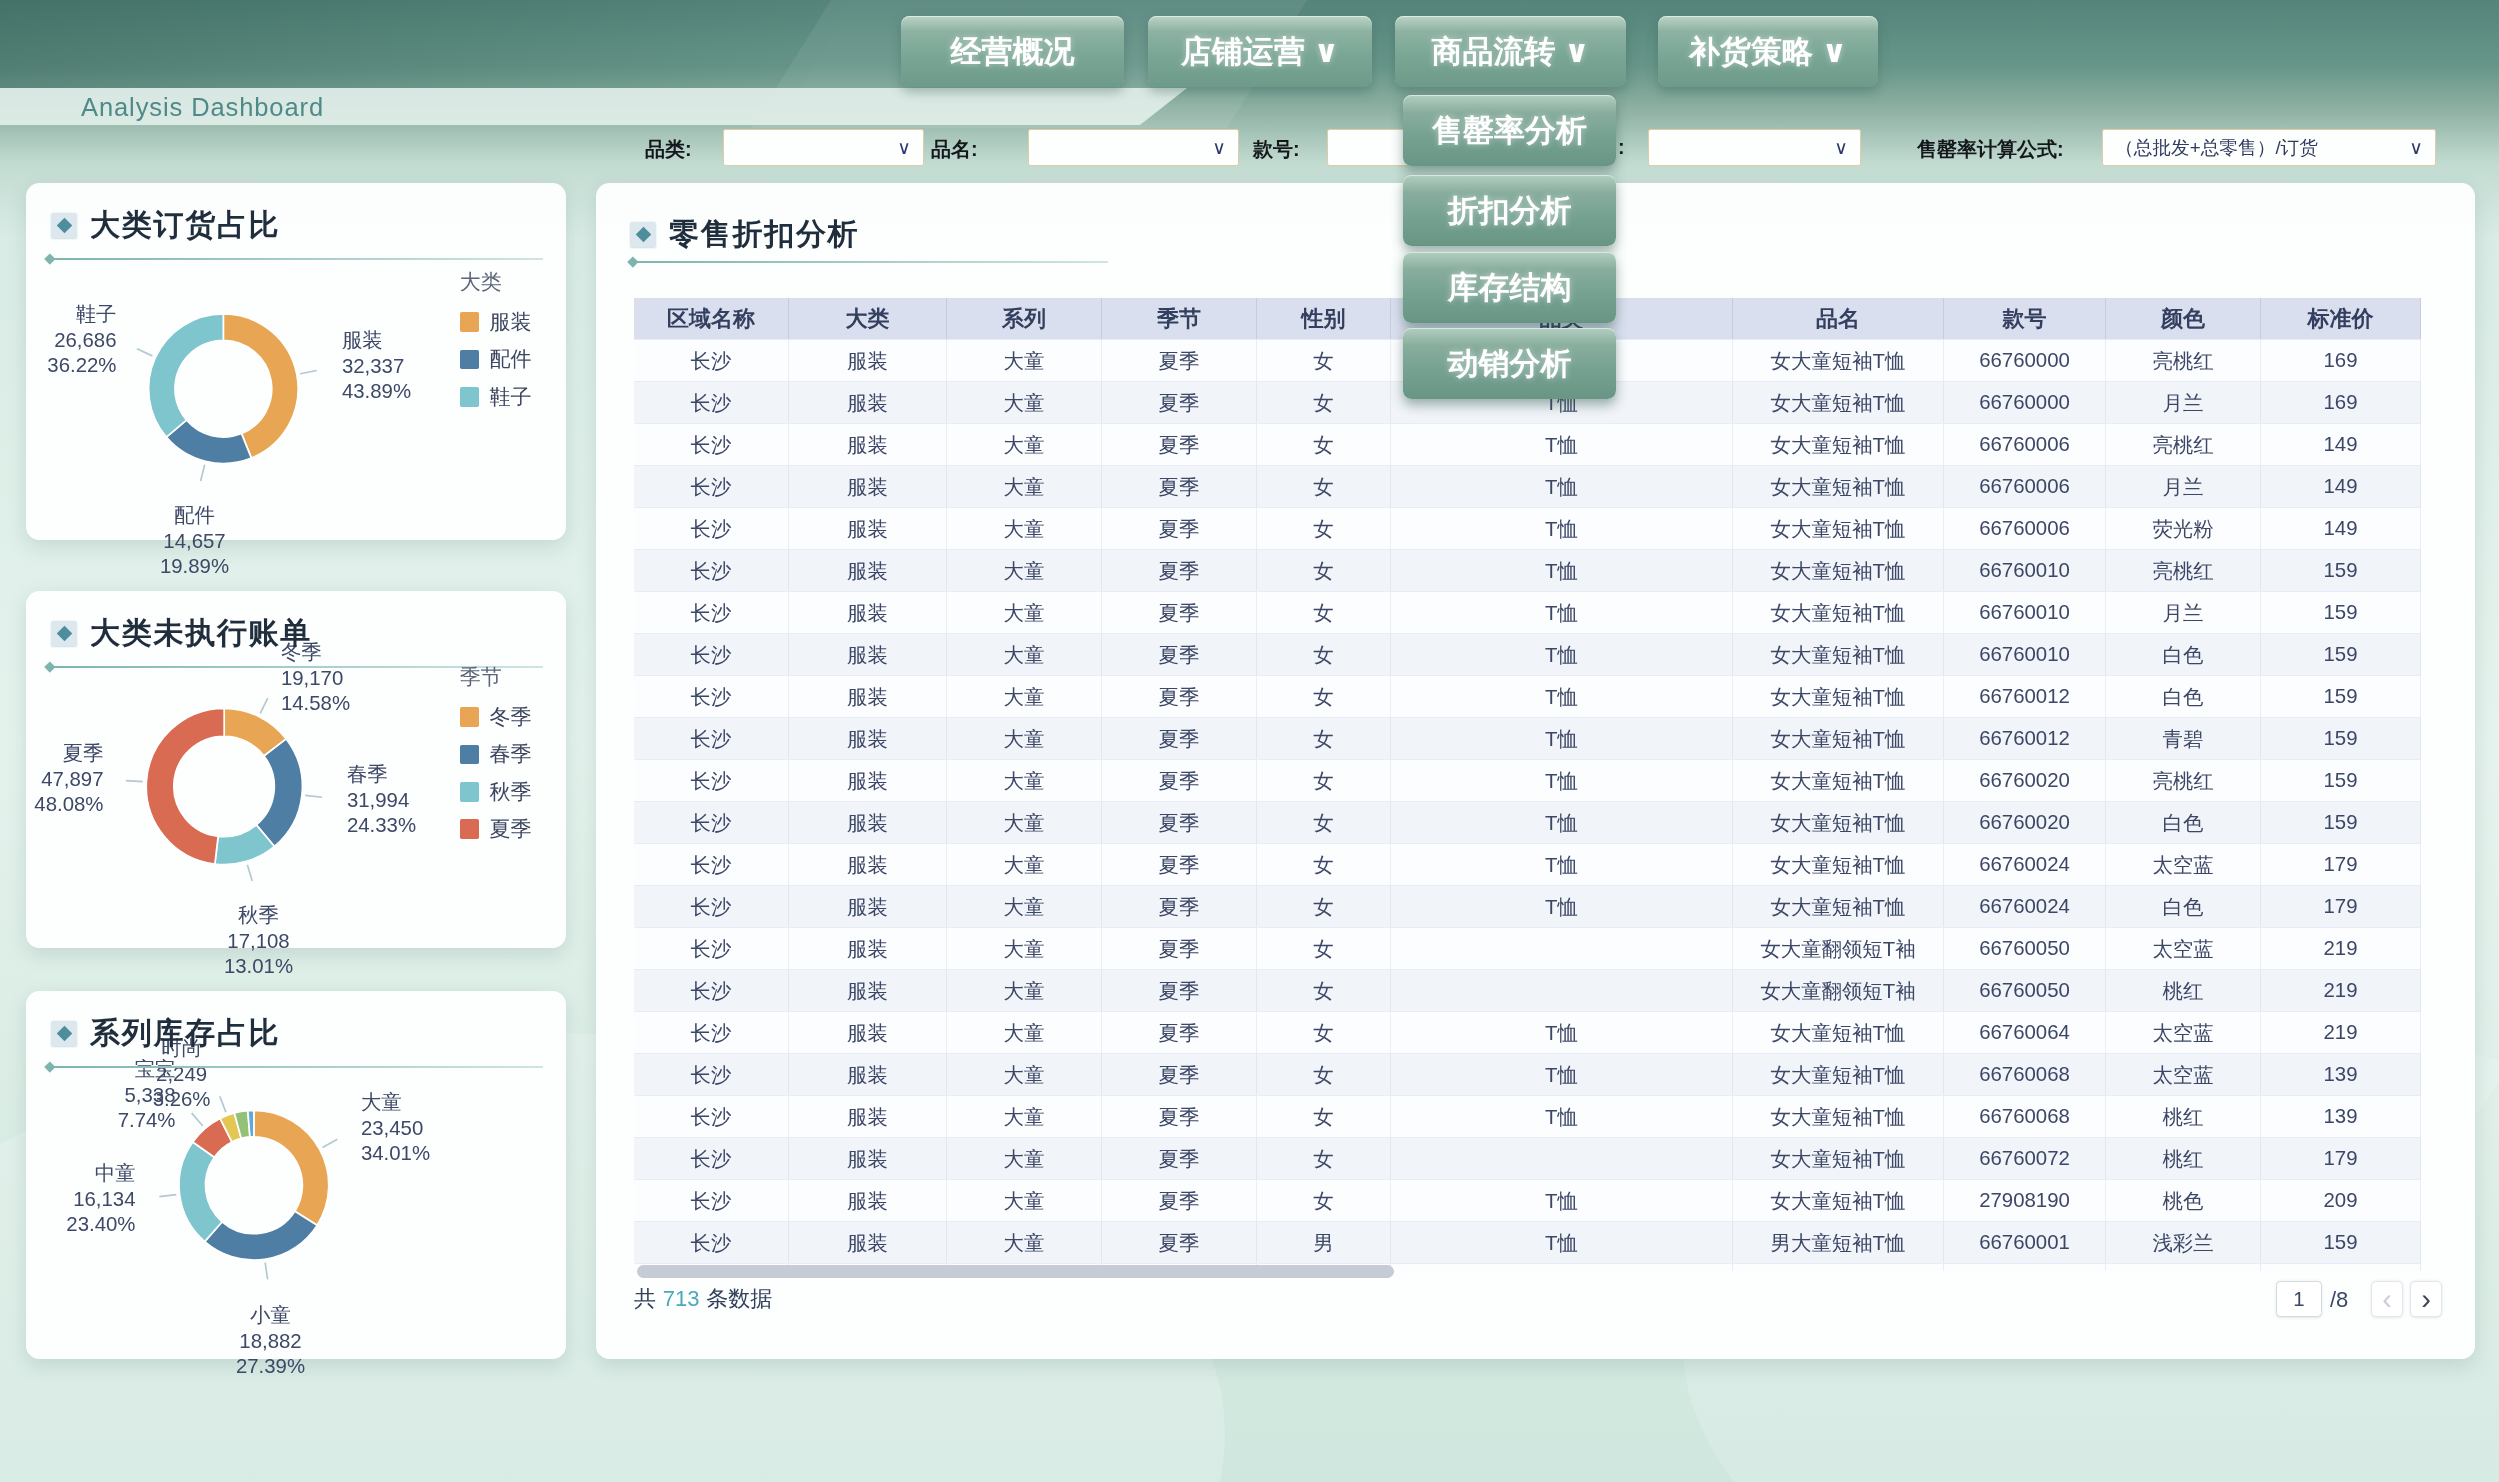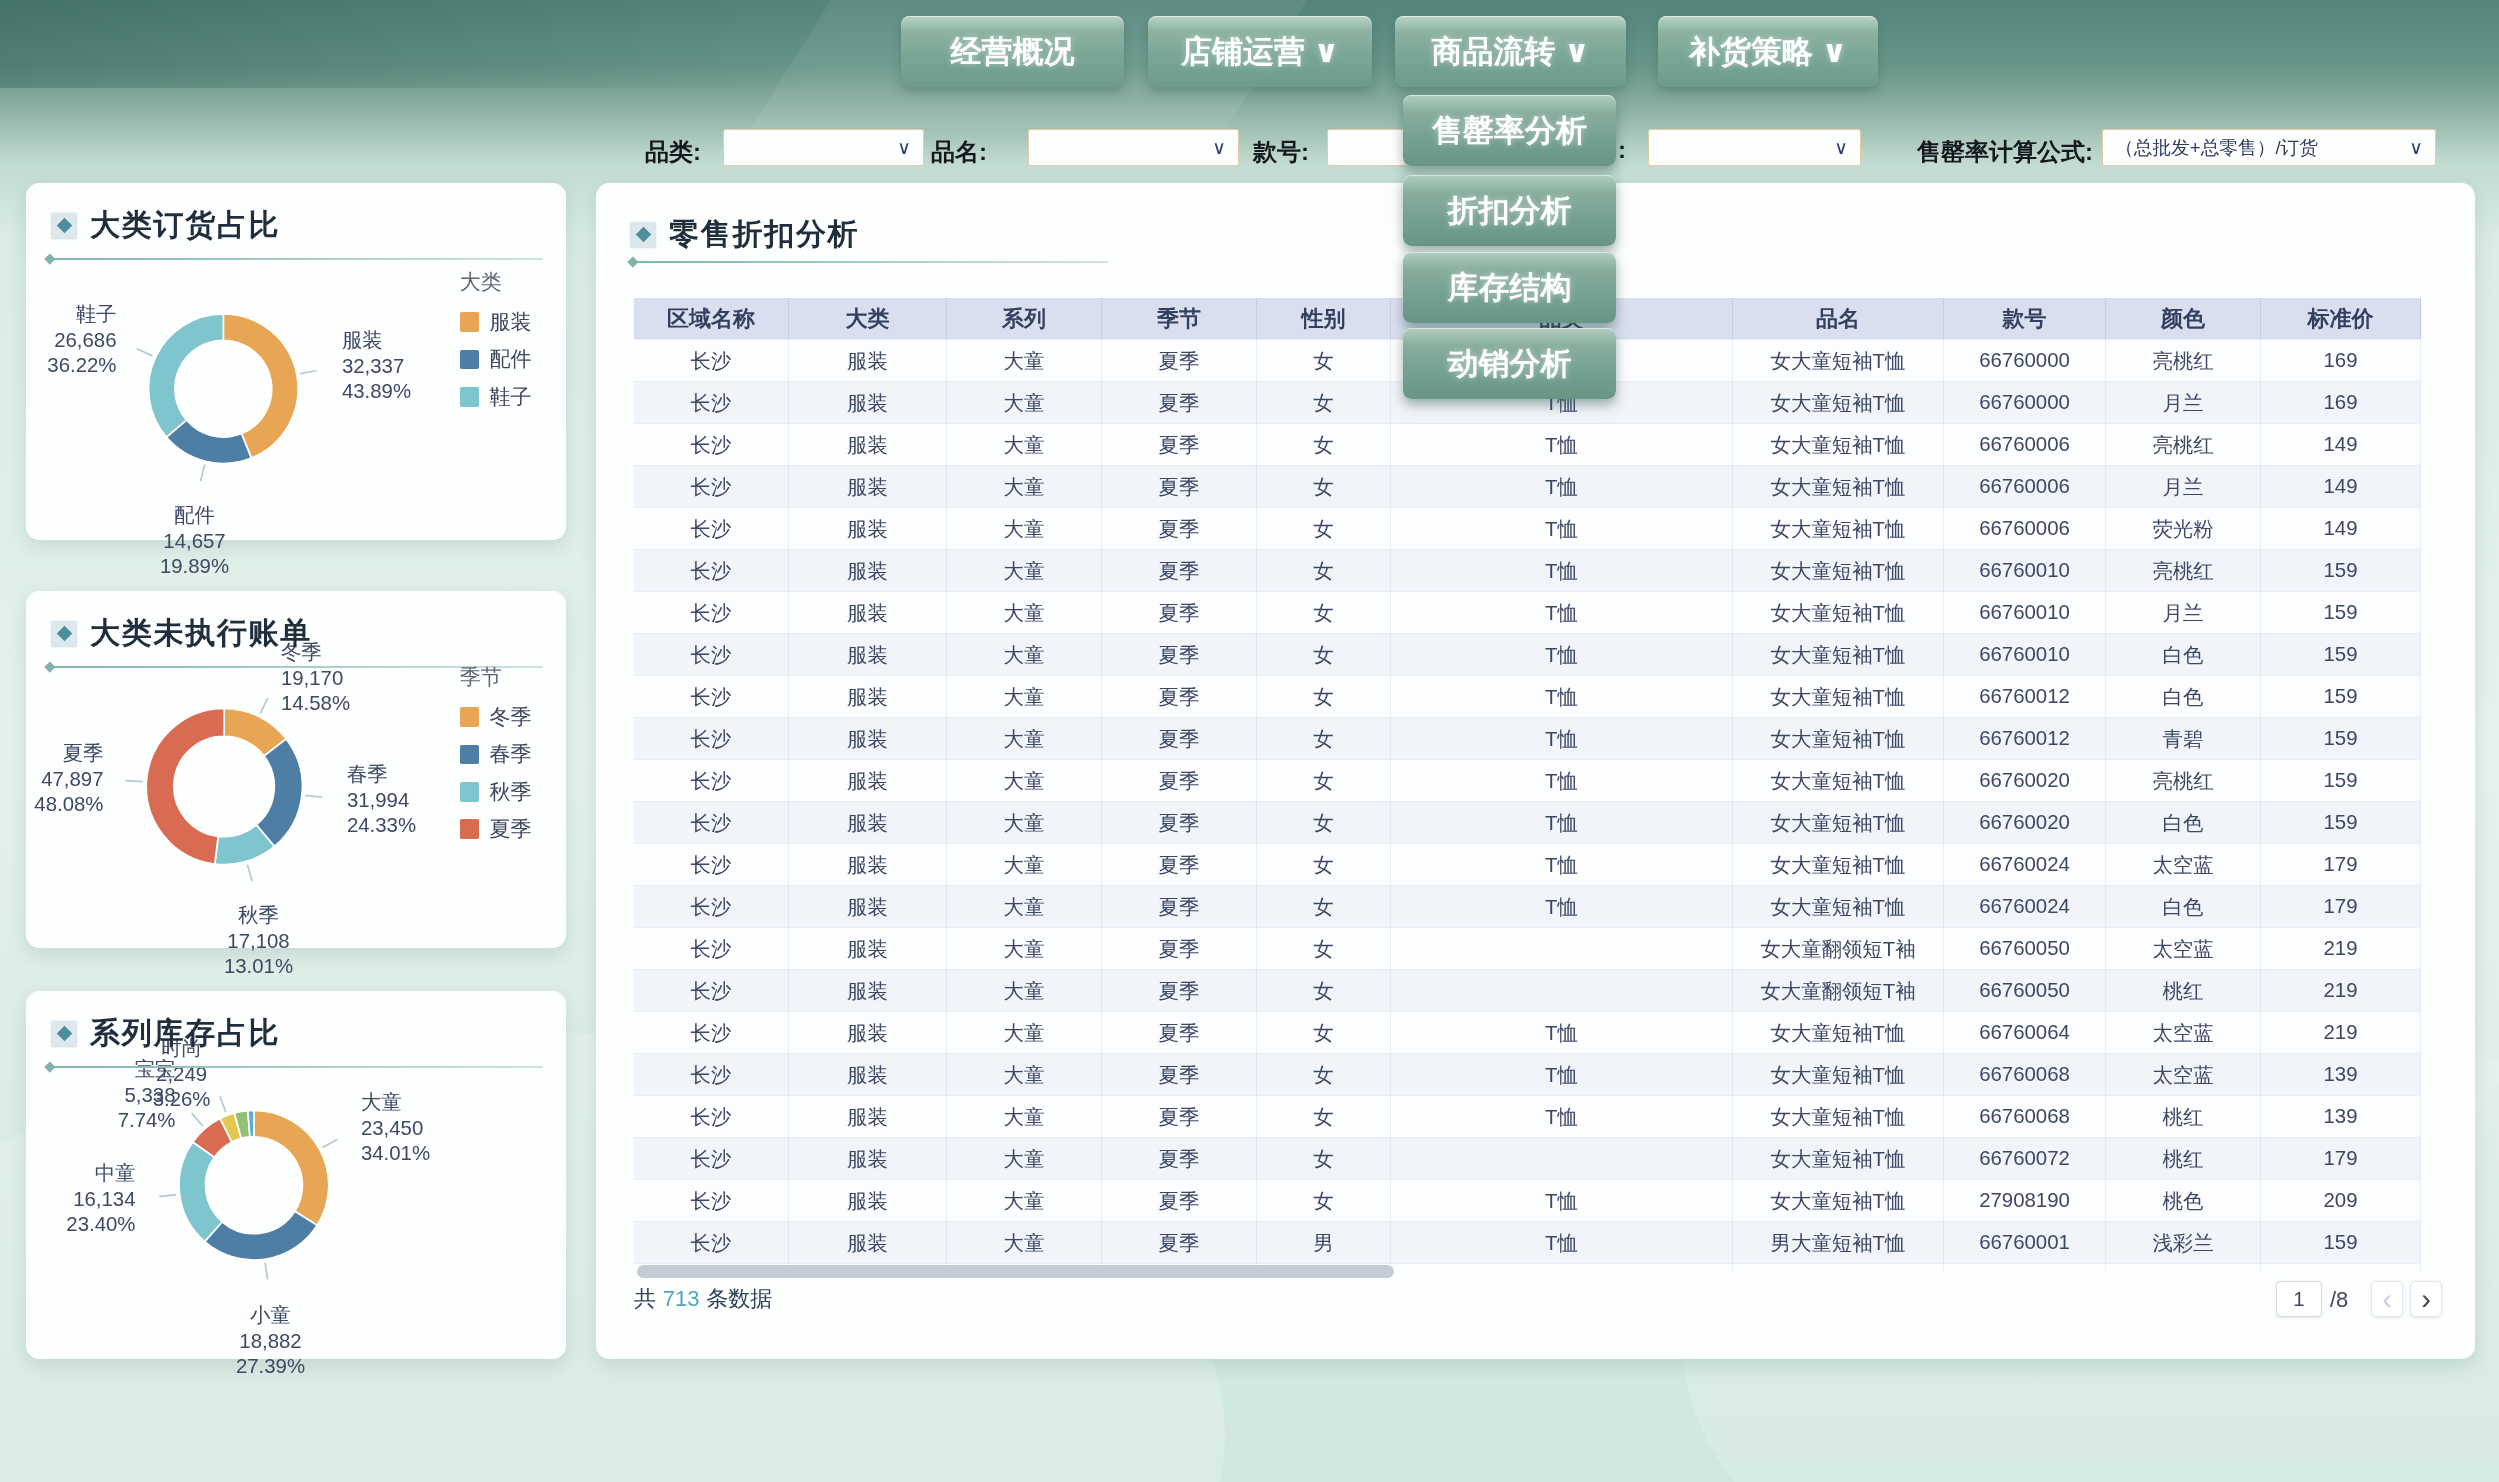--- a/index.html
+++ b/index.html
@@ -25,21 +25,21 @@
   .navbtn{position:absolute;top:16px;height:71px;border-radius:8.5px;display:flex;align-items:center;justify-content:center;
     background:linear-gradient(180deg,#bad4c7 0%,#8db2a2 22%,#7aa695 55%,#6d9a89 100%);
     box-shadow:0 4.3px 10.2px rgba(55,95,85,.38),inset 0 0.9px 0 rgba(255,255,255,.55);
     color:#fff;font-size:31px;font-weight:bold;text-shadow:0 0 6.8px rgba(255,255,255,.45);cursor:pointer;}
   .menuitem{position:absolute;left:1403px;width:213px;height:71px;border-radius:8.5px;display:flex;align-items:center;justify-content:center;
     background:linear-gradient(180deg,#b2cfc1 0%,#88ad9d 25%,#75a191 60%,#699585 100%);
     box-shadow:0 5.1px 12px rgba(45,85,75,.45),inset 0 0.9px 0 rgba(255,255,255,.5);
     color:#fff;font-size:31px;font-weight:bold;text-shadow:0 0 6.8px rgba(255,255,255,.5);cursor:pointer;z-index:60;}
 
   
-  .flabel{position:absolute;top:136px;font-size:24px;font-weight:bold;color:#14181c;z-index:5;}
+  .flabel{position:absolute;top:136px;font-size:20px;font-weight:bold;color:#14181c;z-index:5;}
   .select{position:absolute;top:129px;height:37px;background:#fdfefe;border:0.9px solid #e2cba4;border-radius:2.6px;z-index:5;
     display:flex;align-items:center;justify-content:space-between;padding:0 12px;cursor:pointer;}
   .select .chev{color:#2c3a6b;font-size:18.7px;}
   .select .selval{font-size:18.7px;color:#2e3a5e;white-space:nowrap;}
   .txtinput{position:absolute;top:129px;height:37px;background:#fdfefe;border:0.9px solid #e2cba4;border-radius:2.6px;z-index:5;font-size:18.7px;padding:0 8.5px;color:#2e3a5e;}
 
   
   .card{position:absolute;background:rgba(253,255,254,.96);border-radius:13.6px;box-shadow:0 6.8px 18.7px rgba(90,130,120,.20);}
   .card-head{position:absolute;left:25.5px;top:22px;display:flex;align-items:center;z-index:3;}
   .head-icon{width:25.5px;height:25.5px;background:#dde8ee;border-radius:2.6px;position:relative;box-shadow:0 0.9px 1.7px rgba(80,110,130,.25);}
@@ -81,20 +81,23 @@
 </head>
 <body>
 
 <div class="stage">
   <div class="deco title-bg"></div>
   <div class="deco streak1"></div>
   <div class="deco wave-a"></div>
   <div class="deco wave-b"></div>
   <div class="deco wave-c"></div>
 
+  <div class="sub-band">
+    <span>Analysis Dashboard</span>
+  </div>
 
   <div id="nav">
       <div class="navbtn" style="left: 901px; width: 223px;">经营概况</div>
       <div class="navbtn" style="left: 1148px; width: 224px;">店铺运营 ∨</div>
       <div class="navbtn" style="left: 1395px; width: 231px;">商品流转 ∨</div>
       <div class="navbtn" style="left: 1658px; width: 220px;">补货策略 ∨</div>
     </div>
   <div id="menu">
       <div class="menuitem" style="top: 95px;">售罄率分析</div>
       <div class="menuitem" style="top: 175px;">折扣分析</div>

